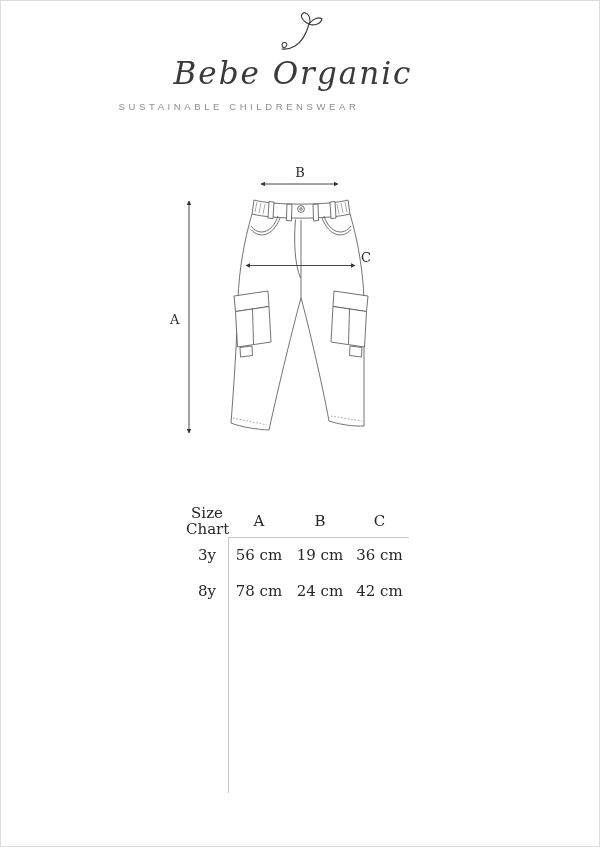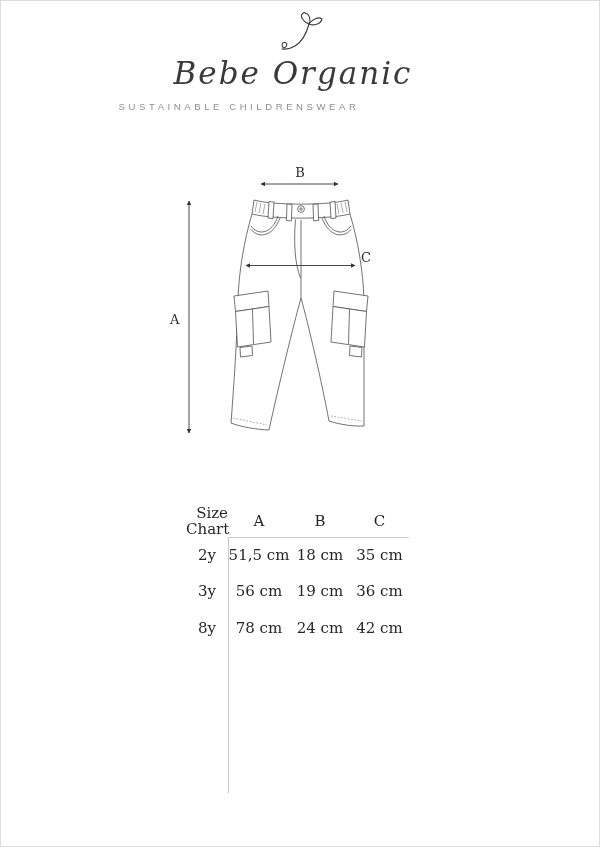--- a/index.html
+++ b/index.html
@@ -65,21 +65,21 @@
     color: #262626;
   }
   .chart-header, .chart-row {
     display: grid;
     grid-template-columns: 62px 62px 60px 59px;
   }
   .chart-header { height: 33px; align-items: center; }
   .chart-row { height: 36.3px; align-items: center; }
   .cell { text-align: center; }
   .size-col { padding-left: 20px; }
-  .chart-title { line-height: 16px; text-align: right; padding-left: 20px; }
+  .chart-title { line-height: 16px; text-align: center; padding-left: 20px; }
   .h-border {
     position: absolute; top: 33px; left: 62px; width: 181px;
     border-top: 1px solid #c8c8c8;
   }
   .v-border {
     position: absolute; top: 33px; left: 62px; height: 256px;
     border-left: 1px solid #c8c8c8;
   }
 </style>
 </head>
@@ -179,26 +179,20 @@
         <div>Chart</div>
       </div>
       <div class="cell">A</div>
       <div class="cell">B</div>
       <div class="cell">C</div>
     </div>
 
     <div class="h-border"></div>
     <div class="v-border"></div>
 
-    <div class="chart-row">
-      <div class="cell size-col">2y</div>
-      <div class="cell">51,5 cm</div>
-      <div class="cell">18 cm</div>
-      <div class="cell">35 cm</div>
-    </div>
     <div class="chart-row">
       <div class="cell size-col">3y</div>
       <div class="cell">56 cm</div>
       <div class="cell">19 cm</div>
       <div class="cell">36 cm</div>
     </div>
     <div class="chart-row">
       <div class="cell size-col">8y</div>
       <div class="cell">78 cm</div>
       <div class="cell">24 cm</div>

